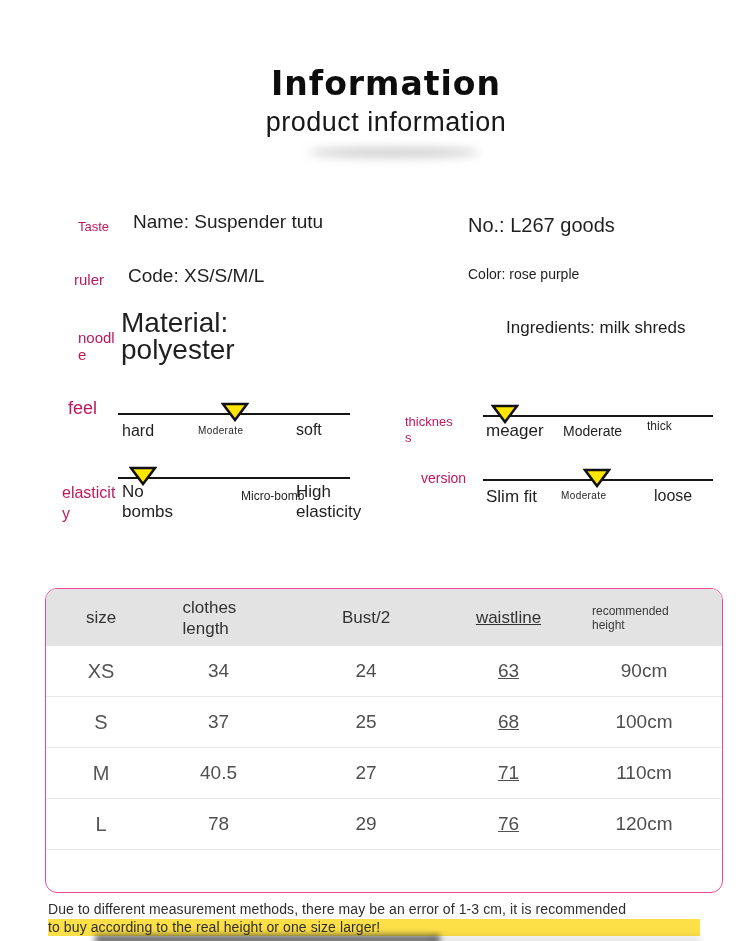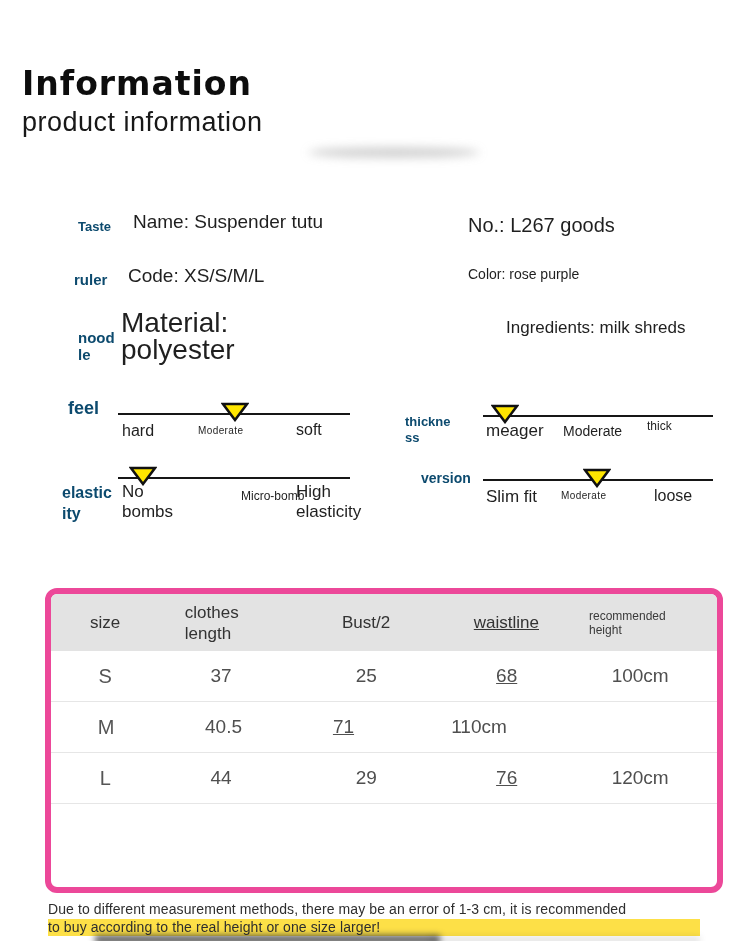--- a/index.html
+++ b/index.html
@@ -5,33 +5,33 @@
   * { margin:0; padding:0; box-sizing:border-box; }
   html,body { background:#ffffff; }
   body { font-family:"Liberation Sans", sans-serif; color:#1f1f1f; }
   .page {
     position:relative; width:750px; height:941px; margin:0 auto;
     background:#ffffff; overflow:hidden;
   }
   .abs { position:absolute; }
 
   
-  .title-wrap { position:absolute; left:0; right:0; top:64px; padding-left:22px; }
+  .title-wrap { position:absolute; left:0; right:0; top:64px; text-align:center; padding-left:22px; }
   .main-title {
     font-family:"DejaVu Sans", sans-serif; font-weight:800; font-size:33px;
     letter-spacing:1px; color:#0d0d0d; line-height:40px;
   }
   .sub-title { font-size:27px; font-weight:400; color:#181818; line-height:34px; margin-top:1px; letter-spacing:0.5px; }
   .title-shadow {
     position:absolute; left:308px; top:147px; width:172px; height:11px;
     background:rgba(125,125,125,0.35); border-radius:50%; filter:blur(5px);
   }
 
   
-  .info-label { color:#0c4a6e;font-weight:bold; }
+  .info-label { color:#be185d; }
   .lbl-taste   { left:78px;  top:219px; font-size:13px; }
   .lbl-ruler   { left:74px;  top:271px; font-size:15px; }
   .lbl-noodle  { left:78px;  top:329px; font-size:15px; line-height:17px; width:37px; word-break:break-all; }
   .val-name    { left:133px; top:211px; font-size:19px; }
   .val-code    { left:128px; top:265px; font-size:19px; }
   .val-material{ left:121px; top:309px; font-size:28px; line-height:27px; width:140px; }
   .val-no      { left:468px; top:214px; font-size:20px; }
   .val-color   { left:468px; top:266px; font-size:14px; }
   .val-ingred  { left:470px; top:318px; font-size:17px;margin-left:36px; }
 
@@ -62,21 +62,21 @@
   .lbl-version   { left:421px; top:470px; font-size:14px; }
   .line-version  { left:483px; top:479px; width:230px; }
   .mk-version    { left:583px; top:468px; }
   .tick-slimfit  { left:486px; top:487px; font-size:17px; }
   .tick-vermod   { left:561px; top:490px; font-size:10px; letter-spacing:0.4px; }
   .tick-loose    { left:654px; top:487px; font-size:16px; }
 
   
   .size-card {
     position:absolute; left:45px; top:588px; width:678px; height:305px;
-    background:#ffffff; border:6px solid #ec4899; border-radius:12px; overflow:hidden;
+    background:#ffffff; border:1px solid #ec4899; border-radius:12px; overflow:hidden;
   }
   .thead { display:flex; height:57px; background:#e3e3e3; align-items:center; }
   .trow  { display:flex; height:51px; align-items:center; border-bottom:1px solid #e6e6e6; background:#fff; }
   .c1 { width:110px; } .c2 { width:125px; } .c3 { width:170px; } .c4 { width:115px;text-decoration:underline; } .c5 { width:156px; }
   .cell { text-align:center; font-size:19px; color:#4f4f4f; }
   .hcell { text-align:center; font-size:17px; color:#333333; }
   .hcell .wrapnarrow { display:inline-block; max-width:72px; text-align:left; line-height:21px; }
   .hcell-small { font-size:12px; line-height:14px; color:#3a3a3a; text-align:left; padding-left:26px; }
   .hcell-small .wraprec { display:inline-block; max-width:95px; }
   .cell-size { font-size:20px; color:#555555; }
@@ -159,35 +159,43 @@
 
   <div class="size-card">
     <div class="thead">
       <div class="hcell c1">size</div>
       <div class="hcell c2"><span class="wrapnarrow">clothes length</span></div>
       <div class="hcell c3">Bust/2</div>
       <div class="hcell c4">waistline</div>
       <div class="hcell-small c5"><span class="wraprec">recommended height</span></div>
     </div>
     <div class="trow">
+      <div class="cell cell-size c1">XS</div>
+      <div class="cell c2">34</div>
+      <div class="cell c3">24</div>
+      <div class="cell c4">63</div>
+      <div class="cell c5">90cm</div>
+    </div>
+    <div class="trow">
       <div class="cell cell-size c1">S</div>
       <div class="cell c2">37</div>
       <div class="cell c3">25</div>
       <div class="cell c4">68</div>
       <div class="cell c5">100cm</div>
     </div>
     <div class="trow">
       <div class="cell cell-size c1">M</div>
       <div class="cell c2">40.5</div>
+      <div class="cell c3">27</div>
       <div class="cell c4">71</div>
       <div class="cell c5">110cm</div>
     </div>
     <div class="trow">
       <div class="cell cell-size c1">L</div>
-      <div class="cell c2">44</div>
+      <div class="cell c2">78</div>
       <div class="cell c3">29</div>
       <div class="cell c4">76</div>
       <div class="cell c5">120cm</div>
     </div>
   </div>
 
   <div class="footer">
     <span>Due to different measurement methods, there may be an error of 1-3 cm, it is recommended</span>
     <span class="footer-line2">to buy according to the real height or one size larger!</span>
   </div>

